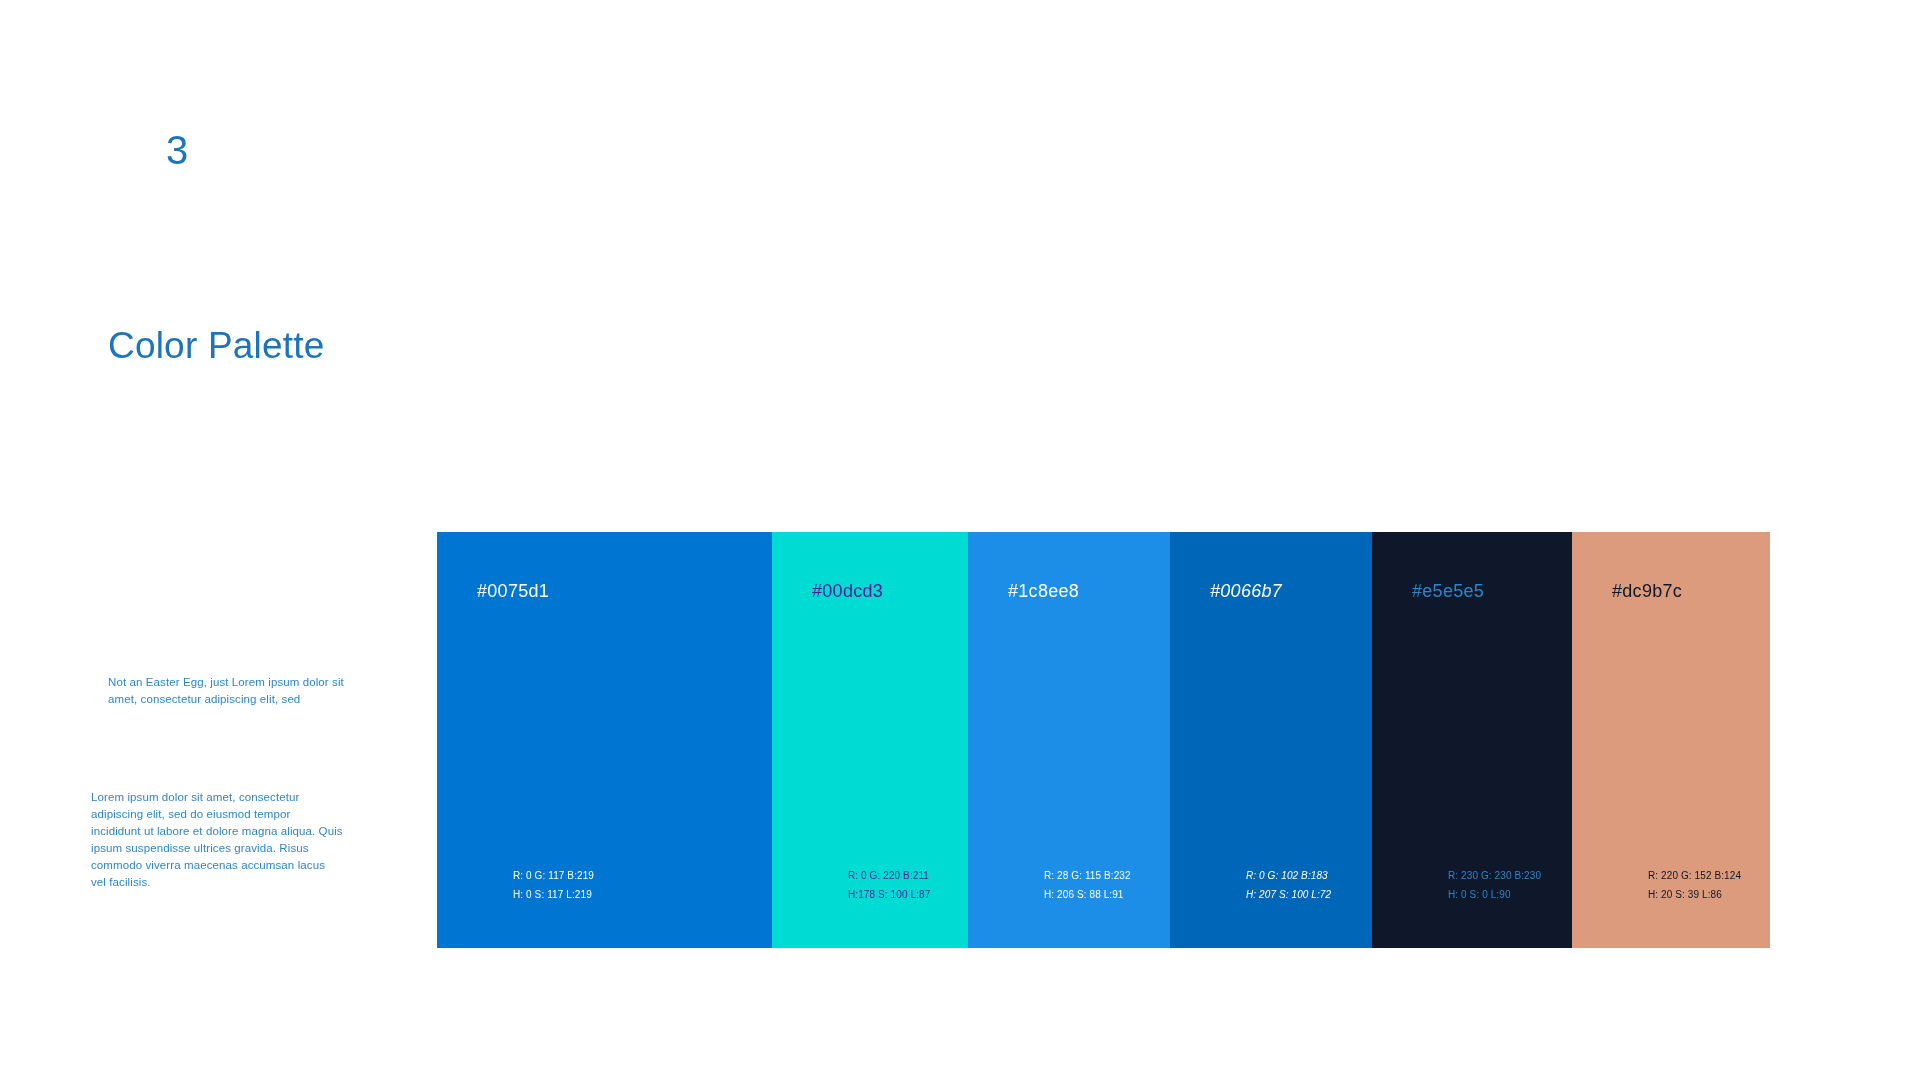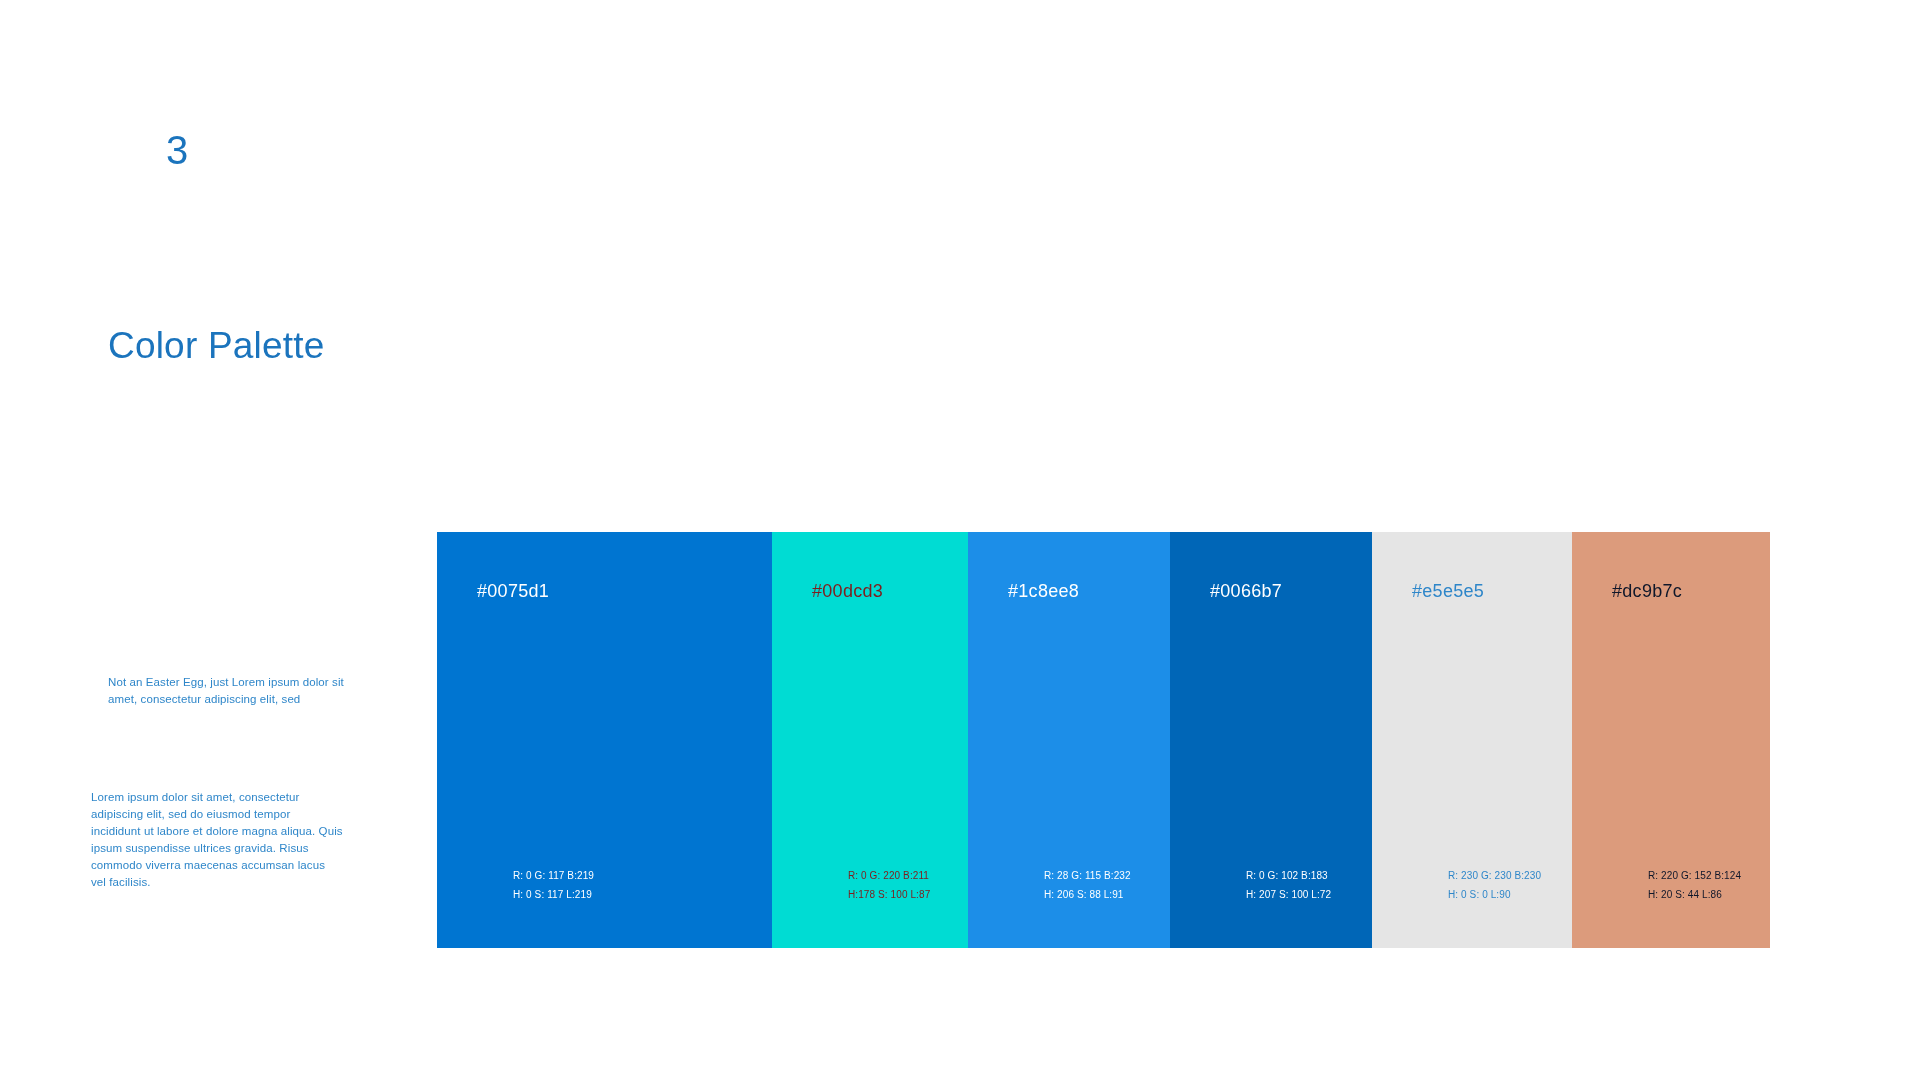--- a/index.html
+++ b/index.html
@@ -124,50 +124,50 @@
   <div class="note-block note-secondary">Lorem ipsum dolor sit amet, consectetur adipiscing elit, sed do eiusmod tempor incididunt ut labore et dolore magna aliqua. Quis ipsum suspendisse ultrices gravida. Risus commodo viverra maecenas accumsan lacus vel facilisis.</div>
 
   <div class="palette" id="palette">
       <div class="swatch" style="width: 335px; background: rgb(0, 117, 209); color: rgb(255, 255, 255);">
         <div class="swatch-hex">#0075d1</div>
         <div class="swatch-values">
           <div>R: 0 G: 117 B:219</div>
           <div>H: 0 S: 117 L:219</div>
         </div>
       </div>
-      <div class="swatch" style="width: 196px; background: rgb(0, 220, 211); color: #7f1d1d;">
+      <div class="swatch" style="width: 196px; background: rgb(0, 220, 211); color: #4c1d95;">
         <div class="swatch-hex">#00dcd3</div>
         <div class="swatch-values">
           <div>R: 0 G: 220 B:211</div>
           <div>H:178 S: 100 L:87</div>
         </div>
       </div>
       <div class="swatch" style="width: 202px; background: rgb(28, 142, 232); color: rgb(255, 255, 255);">
         <div class="swatch-hex">#1c8ee8</div>
         <div class="swatch-values">
           <div>R: 28 G: 115 B:232</div>
           <div>H: 206 S: 88 L:91</div>
         </div>
       </div>
-      <div class="swatch" style="width: 202px; background: rgb(0, 102, 183); color: rgb(255, 255, 255);">
+      <div class="swatch" style="width: 202px; background: rgb(0, 102, 183); color: rgb(255, 255, 255); font-style: italic;">
         <div class="swatch-hex">#0066b7</div>
         <div class="swatch-values">
           <div>R: 0 G: 102 B:183</div>
           <div>H: 207 S: 100 L:72</div>
         </div>
       </div>
-      <div class="swatch" style="width: 200px; background: #e5e5e5; color: rgb(46, 134, 201);">
+      <div class="swatch" style="width: 200px; background: #0f172a; color: rgb(46, 134, 201);">
         <div class="swatch-hex">#e5e5e5</div>
         <div class="swatch-values">
           <div>R: 230 G: 230 B:230</div>
           <div>H: 0 S: 0 L:90</div>
         </div>
       </div>
       <div class="swatch" style="width: 198px; background: rgb(220, 155, 124); color: #0f172a;">
         <div class="swatch-hex">#dc9b7c</div>
         <div class="swatch-values">
           <div>R: 220 G: 152 B:124</div>
-          <div>H: 20 S: 44 L:86</div>
+          <div>H: 20 S: 39 L:86</div>
         </div>
       </div>
     </div>
 
 </div>
 
 </body></html>

